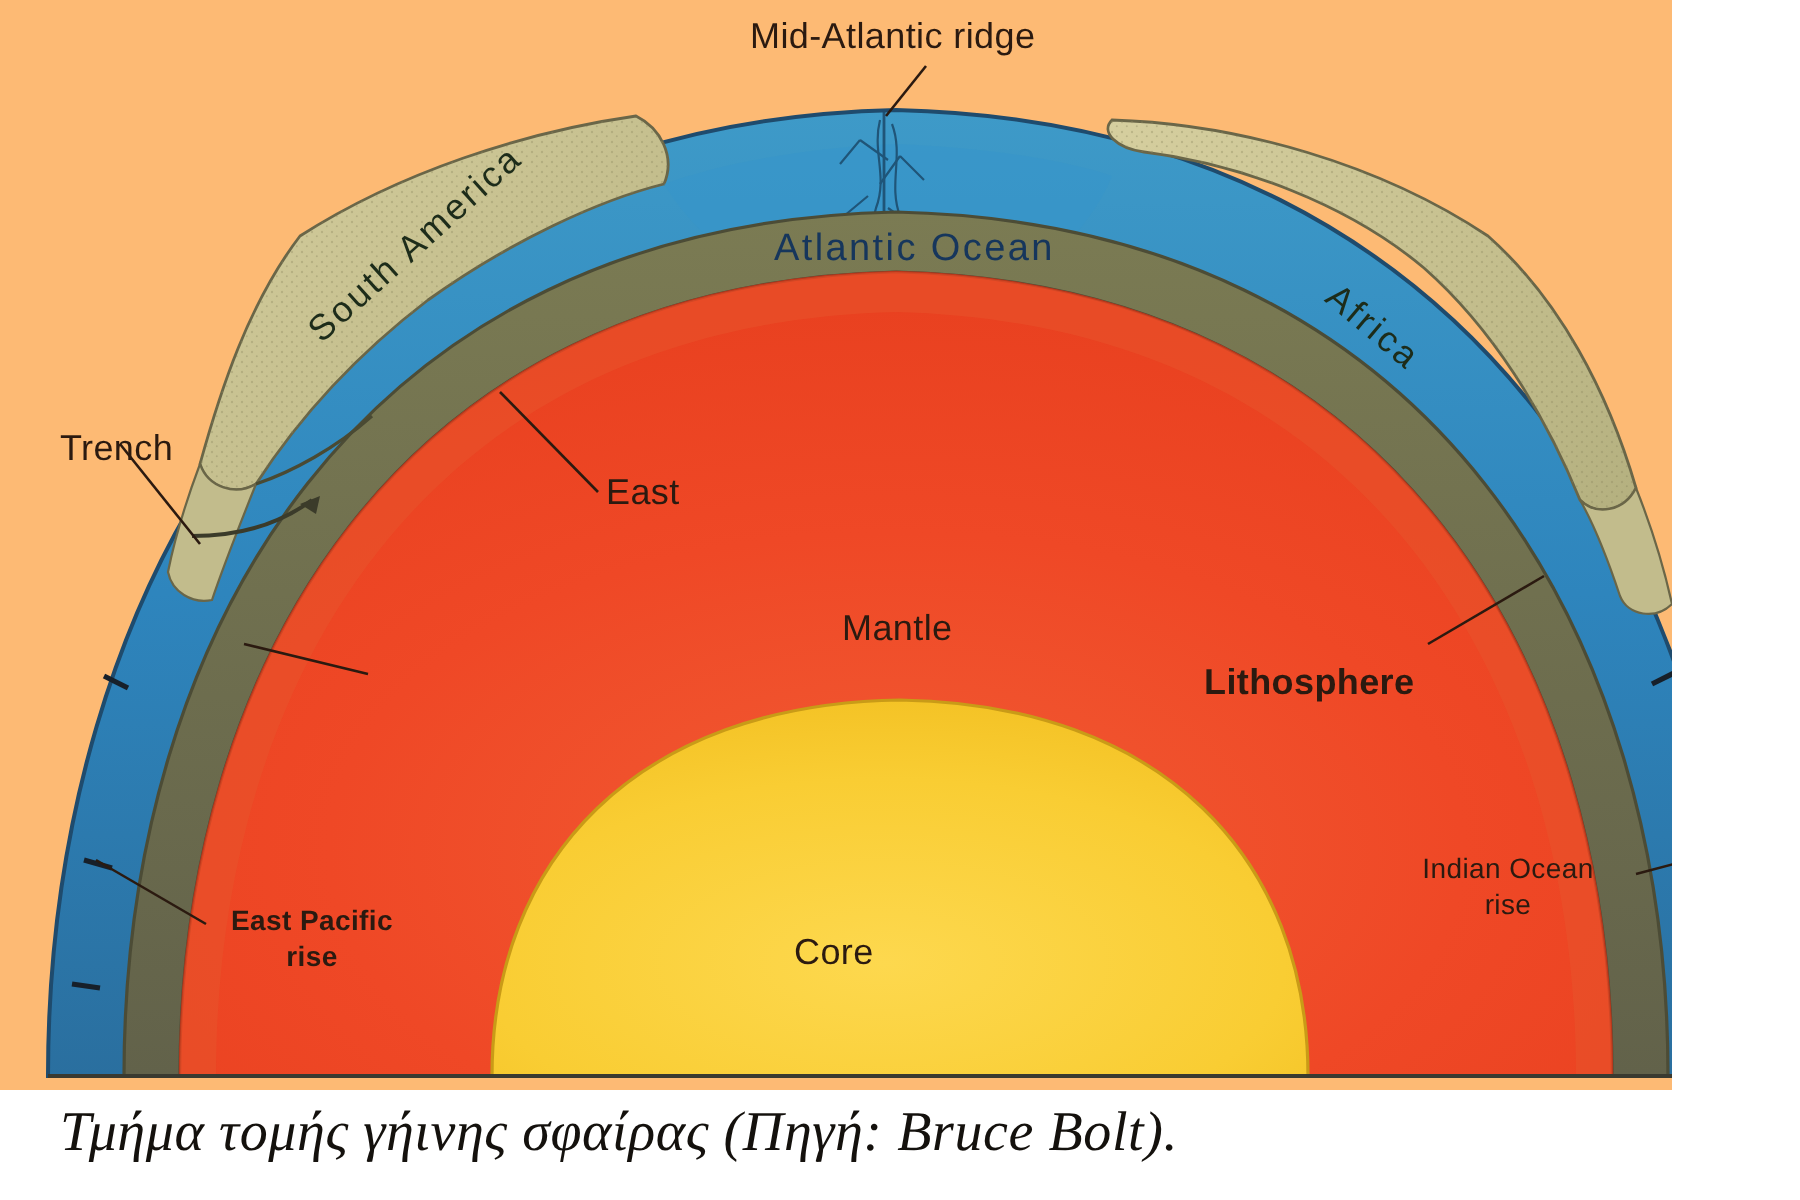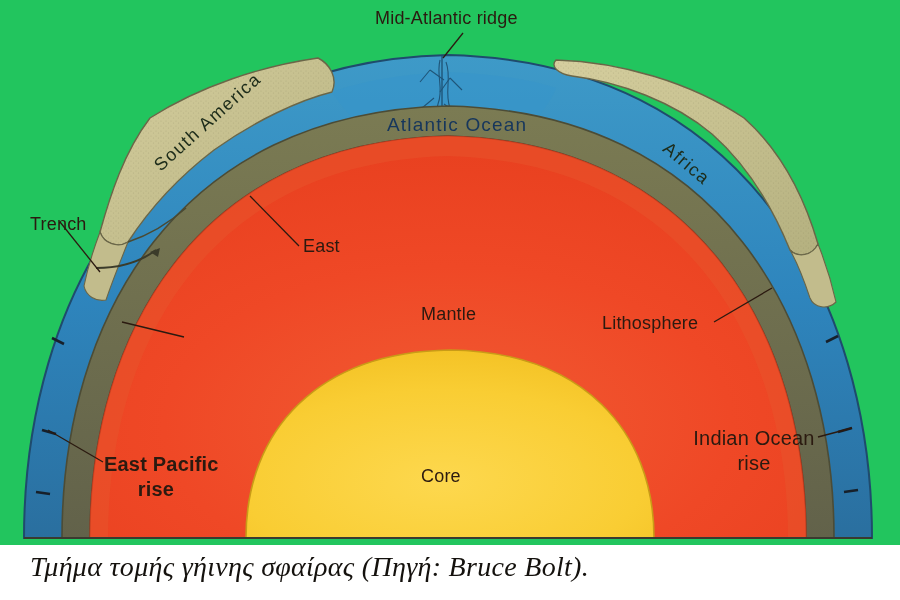--- a/index.html
+++ b/index.html
@@ -3,23 +3,23 @@
 <meta charset="utf-8">
 <title>Earth Cross-Section Diagram</title>
 <style>
   html, body {
     margin: 0;
     padding: 0;
     background: #ffffff;
   }
   #page {
     position: relative;
-    width: 900px;
+    width: 836px;
     height: 600px;
-    background: #22c55e;
+    background: #fdba74;
     overflow: hidden;
     font-family: "Liberation Sans", sans-serif;
   }
   #figure-area {
     position: absolute;
     left: 0; top: 0;
     width: 900px;
     height: 545px;
   }
   svg#earth-svg {
@@ -40,21 +40,21 @@
     color: #16365c;
     font-size: 19px;
     letter-spacing: 1.2px;
   }
   .lbl-continent {
     color: #1d2c1a;
     font-size: 18px;
     letter-spacing: 1.5px;
     font-weight: 400;
   }
-  .lbl-17 { font-size: 20px; }
+  .lbl-17 { font-size: 14px; }
   .lbl-18 { font-size: 18px; }
   .center-2l { text-align: center; line-height: 1.25; }
   #caption-bar {
     position: absolute;
     left: 0;
     top: 545px;
     width: 900px;
     height: 55px;
     background: #ffffff;
   }
@@ -247,25 +247,25 @@
 
     <div class="lbl lbl-continent" style="left:150px; top:160px; transform:rotate(-42deg); transform-origin:left top;">South America</div>
 
     <div class="lbl lbl-continent" style="left:672px; top:138px; transform:rotate(40deg); transform-origin:left top;">Africa</div>
 
     <div class="lbl lbl-18" style="left:30px; top:214px;">Trench</div>
 
     <div class="lbl lbl-18" style="left:303px; top:236px;">East</div>
 
 
-    <div class="lbl lbl-18" style="left:602px; top:313px;">Lithosphere</div>
+    <div class="lbl lbl-18" style="left:602px; top:331px;font-weight:bold;">Lithosphere</div>
 
     <div class="lbl lbl-18" style="left:421px; top:304px;">Mantle</div>
 
-    <div class="lbl lbl-18" style="left:421px; top:466px;">Core</div>
+    <div class="lbl lbl-18" style="left:397px; top:466px;">Core</div>
 
     <div class="lbl lbl-17 center-2l" style="left:104px; top:452px; width:104px;font-weight:bold;">
       <span>East Pacific</span><br>
       <span>rise</span>
     </div>
 
     <div class="lbl lbl-17 center-2l" style="left:692px; top:426px; width:124px;">
       <span>Indian Ocean</span><br>
       <span>rise</span>
     </div>

